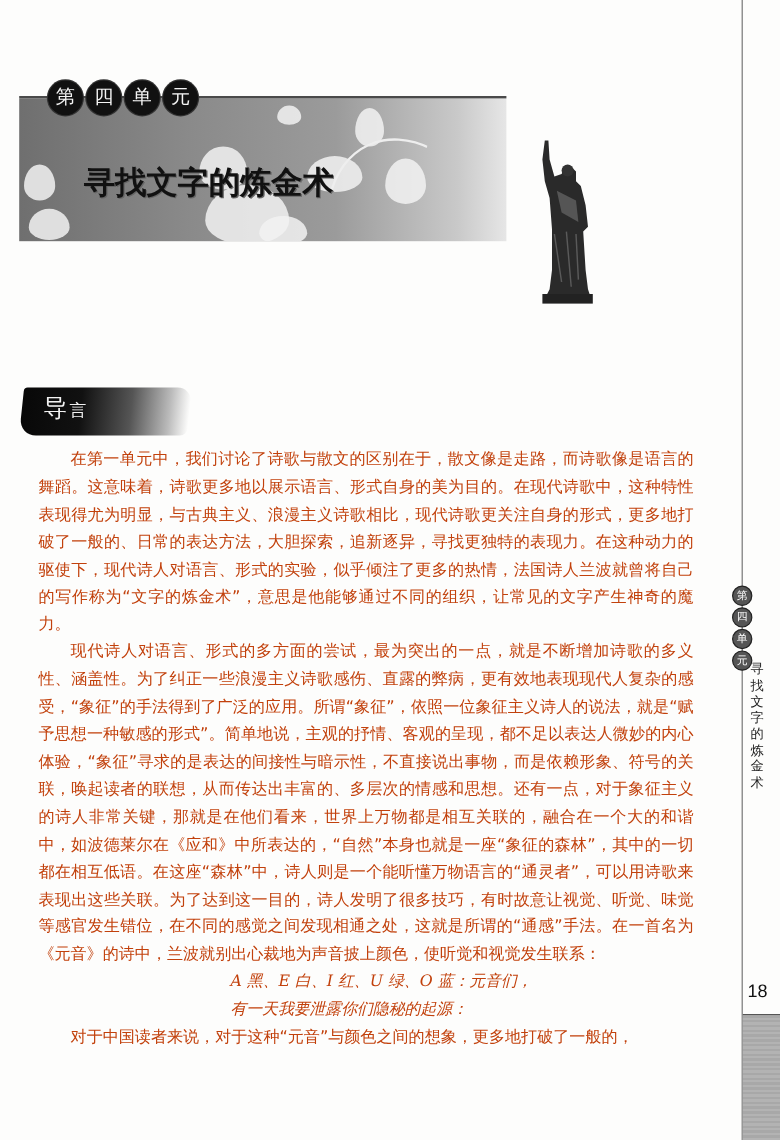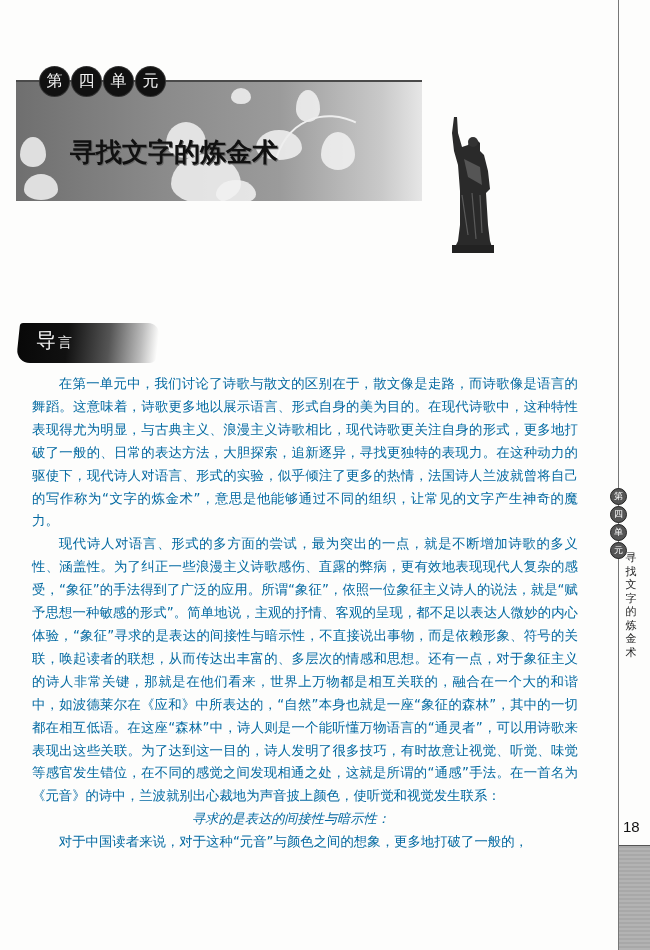--- a/index.html
+++ b/index.html
@@ -55,21 +55,21 @@
   }
   .intro-label {
     position: absolute; left: 36px; top: 327px; color: #f2f2f2;
     font-family: "DejaVu Sans", sans-serif; font-size: 20px;
   }
   .intro-label .small { font-size: 14px; margin-left: 2px; }
   
   .text-block {
     position: absolute; left: 32px; top: 373px; width: 546px;
     font-family: "DejaVu Sans", sans-serif; font-size: 13.4px;
-    line-height: 22.9px; color: #0369a1; text-align: justify;
+    line-height: 22.9px; color: #c2410c; text-align: justify;
   }
   .text-block p { margin: 0; text-indent: 2em; }
   .poem {
     font-family: "DejaVu Serif", serif; font-style: italic;
     padding-left: 160px; font-size: 13.2px;
   }
   
   .side-badges {
     position: absolute; left: 610px; top: 488px; display: flex; flex-direction: column; gap: 1px;
   }
@@ -125,21 +125,22 @@
 </svg>
 
 <div class="intro-brush"></div>
 <div class="intro-label">
   <span>导</span><span class="small">言</span>
 </div>
 
 <div class="text-block">
   <p>在第一单元中，我们讨论了诗歌与散文的区别在于，散文像是走路，而诗歌像是语言的舞蹈。这意味着，诗歌更多地以展示语言、形式自身的美为目的。在现代诗歌中，这种特性表现得尤为明显，与古典主义、浪漫主义诗歌相比，现代诗歌更关注自身的形式，更多地打破了一般的、日常的表达方法，大胆探索，追新逐异，寻找更独特的表现力。在这种动力的驱使下，现代诗人对语言、形式的实验，似乎倾注了更多的热情，法国诗人兰波就曾将自己的写作称为“文字的炼金术”，意思是他能够通过不同的组织，让常见的文字产生神奇的魔力。</p>
   <p>现代诗人对语言、形式的多方面的尝试，最为突出的一点，就是不断增加诗歌的多义性、涵盖性。为了纠正一些浪漫主义诗歌感伤、直露的弊病，更有效地表现现代人复杂的感受，“象征”的手法得到了广泛的应用。所谓“象征”，依照一位象征主义诗人的说法，就是“赋予思想一种敏感的形式”。简单地说，主观的抒情、客观的呈现，都不足以表达人微妙的内心体验，“象征”寻求的是表达的间接性与暗示性，不直接说出事物，而是依赖形象、符号的关联，唤起读者的联想，从而传达出丰富的、多层次的情感和思想。还有一点，对于象征主义的诗人非常关键，那就是在他们看来，世界上万物都是相互关联的，融合在一个大的和谐中，如波德莱尔在《应和》中所表达的，“自然”本身也就是一座“象征的森林”，其中的一切都在相互低语。在这座“森林”中，诗人则是一个能听懂万物语言的“通灵者”，可以用诗歌来表现出这些关联。为了达到这一目的，诗人发明了很多技巧，有时故意让视觉、听觉、味觉等感官发生错位，在不同的感觉之间发现相通之处，这就是所谓的“通感”手法。在一首名为《元音》的诗中，兰波就别出心裁地为声音披上颜色，使听觉和视觉发生联系：</p>
-  <div class="poem">寻求的是表达的间接性与暗示性：</div>
+  <div class="poem">A 黑、E 白、I 红、U 绿、O 蓝：元音们，</div>
+  <div class="poem">有一天我要泄露你们隐秘的起源：</div>
   <p>对于中国读者来说，对于这种“元音”与颜色之间的想象，更多地打破了一般的，</p>
 </div>
 
 <div class="side-badges">
   <div class="side-badge">第</div>
   <div class="side-badge">四</div>
   <div class="side-badge">单</div>
   <div class="side-badge">元</div>
 </div>
 <div class="side-title">寻找文字的炼金术</div>

